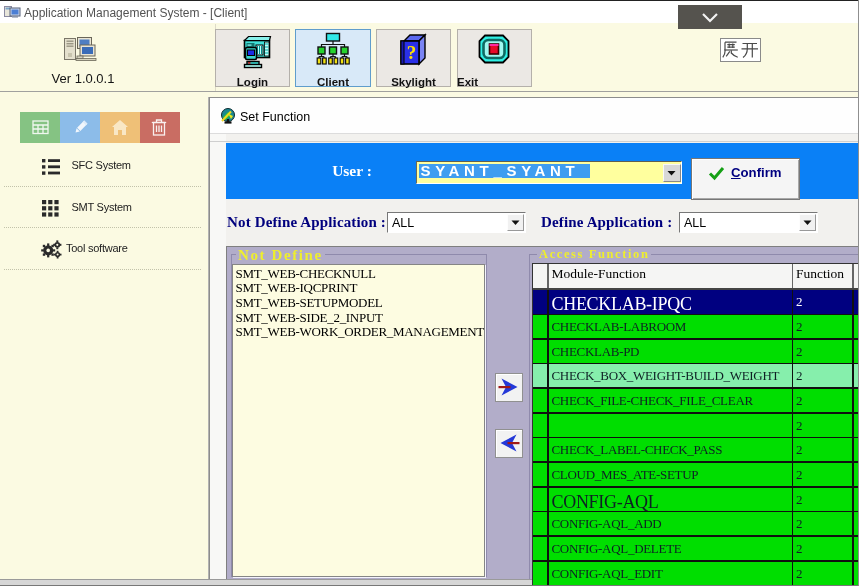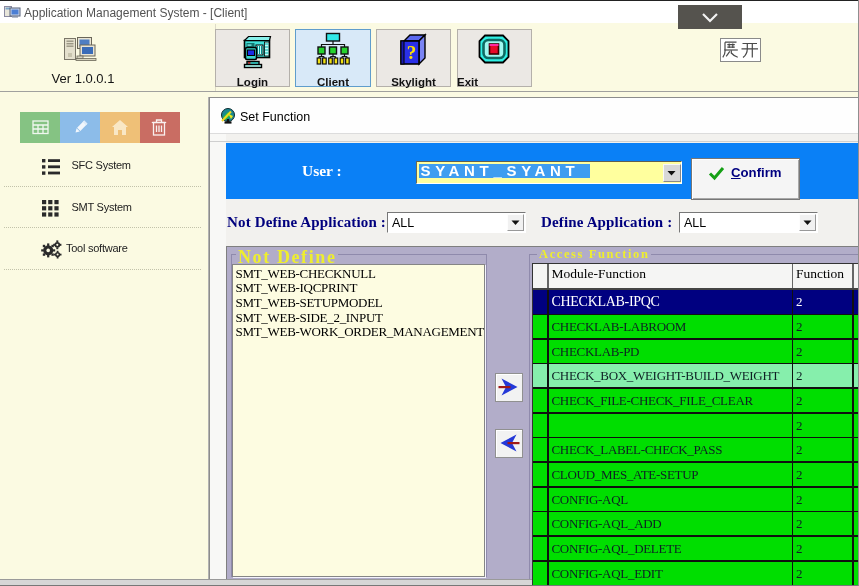--- a/index.html
+++ b/index.html
@@ -225,21 +225,21 @@
   <path d="M3,9 L8,4 l3,3 -5,5 z" fill="#2cc23c"></path>
   <path d="M2,13 L11,3.5" stroke="#f0d820" stroke-width="2"></path>
   <path d="M8.5,6 l4.5,2 -2,3 z" fill="#e8e820"></path>
   <rect x="6.8" y="11" width="2.4" height="3" fill="#111"></rect>
   <rect x="4.5" y="13.4" width="7" height="2.2" fill="#111"></rect>
 </svg>
 <div class="abs" style="left:240px;top:110px;font-size:12.5px;color:#000;">Set Function</div>
 
 <div class="abs" style="left:210px;top:141px;width:649px;height:1px;background:#cfcfcf;"></div>
 <div class="abs" style="left:226px;top:143px;width:633px;height:56px;background:#0a80f6;"></div>
-<div class="abs serif" style="left:302px;top:162px;width:100px;text-align:left;font-size:15.5px;font-weight:bold;color:#fff;">User :</div>
+<div class="abs serif" style="left:302px;top:162px;width:100px;text-align:center;font-size:15.5px;font-weight:bold;color:#fff;">User :</div>
 
 <div class="abs" style="left:416px;top:161px;width:266px;height:23px;background:#ffff9e;border-top:1.5px solid #5f5f50;border-left:1.5px solid #6a6a5a;border-bottom:1.5px solid #fff;border-right:1.5px solid #fff;"></div>
 <div class="abs" style="left:418.5px;top:163.5px;width:171px;height:14.5px;background:#3f9df0;color:#fff;font-size:15px;font-weight:bold;letter-spacing:4.7px;line-height:13.5px;padding-left:2px;overflow:hidden;">SYANT_SYANT</div>
 <div class="abs" style="left:663px;top:163.5px;width:17.5px;height:18px;background:#d8d8d8;border:1px solid #888;border-top-color:#f8f8f8;border-left-color:#f8f8f8;">
   <svg width="15" height="16" viewBox="0 0 15 16">
       <polygon points="3.5,6 11.5,6 7.5,10.5" fill="#111"></polygon>
     </svg>
 </div>
 
 <div class="abs" style="left:691px;top:158px;width:109px;height:42px;background:#f5f5f5;border:1px solid #777;box-shadow:inset 1px 1px 0 #fff, inset -1px -1px 0 #a8a8a8;">
@@ -260,21 +260,21 @@
 <div class="abs" style="left:679px;top:212px;width:139px;height:21px;background:#fff;border-top:1px solid #777;border-left:1px solid #777;border-bottom:1px solid #fff;border-right:1px solid #fff;">
   <div class="abs" style="left:4px;top:2.5px;font-size:12.5px;color:#000;">ALL</div>
   <div class="abs" style="right:1px;top:1px;width:17px;height:17px;background:#f1f1f1;border:1px solid #999;border-top-color:#fdfdfd;border-left-color:#fdfdfd;"><svg width="15" height="15" viewBox="0 0 15 15">
         <polygon points="3.5,5.5 11.5,5.5 7.5,10" fill="#111"></polygon>
       </svg></div>
 </div>
 
 <div class="abs" style="left:226px;top:246px;width:633px;height:334px;background:#b2adc9;border-top:1px solid #7f7f7f;border-left:1px solid #7f7f7f;"></div>
 
 <div class="abs" style="left:231px;top:254px;width:256px;height:323px;border:1px solid #8f8aac;"></div>
-<div class="abs serif" style="left:236px;top:246.5px;background:#b2adc9;padding:0 2px;font-size:18px;letter-spacing:1.6px;font-weight:bold;color:#eeee2e;">Not Define</div>
+<div class="abs serif" style="left:236px;top:246.5px;background:#b2adc9;padding:0 2px;font-size:15px;letter-spacing:1.6px;font-weight:bold;color:#eeee2e;">Not Define</div>
 
 <div class="abs serif" style="left:231.5px;top:263.5px;width:253.5px;height:313px;background:#fdfce1;border:1px solid #858585;box-shadow:1px 1px 0 #f4f4fc;overflow:hidden;">
   <div style="padding:2px 0 0 3px;font-size:13px;letter-spacing:-0.3px;line-height:14.7px;color:#000;white-space:nowrap;">
 SMT_WEB-CHECKNULL<br>
 SMT_WEB-IQCPRINT<br>
 SMT_WEB-SETUPMODEL<br>
 SMT_WEB-SIDE_2_INPUT<br>
 SMT_WEB-WORK_ORDER_MANAGEMENT
   </div>
 </div>
@@ -303,21 +303,21 @@
   <div class="abs" style="left:319.8px;top:0;width:1.4px;height:26.2px;background:#666;"></div>
   <div class="abs" style="left:0;top:24.2px;width:326px;height:2px;background:#444;"></div>
   <div class="abs" style="left:19px;top:2px;font-size:13.5px;color:#000;">Module-Function</div>
   <div class="abs" style="left:263.5px;top:2px;font-size:13.5px;color:#000;">Function</div>
 </div>
       <div class="abs serif" style="left:0;top:26.2px;width:326px;height:24.65px;background:#000080;">
     <div class="abs" style="left:14.5px;top:0;width:2px;height:23.15px;background:#101010;"></div>
     <div class="abs" style="left:259.8px;top:0;width:1.2px;height:23.15px;background:#101010;"></div>
     <div class="abs" style="left:319.8px;top:0;width:1.4px;height:23.15px;background:#101010;"></div>
     <div class="abs" style="left:0;top:23.15px;width:326px;height:1.5px;background:#101010;"></div>
-    <div class="abs" style="left:19px;top:4px;font-size:14px;letter-spacing:-0.3px;color:#ffffff;white-space:nowrap;">CHECKLAB-IPQC</div>
+    <div class="abs" style="left:19px;top:4px;font-size:18px;letter-spacing:-0.3px;color:#ffffff;white-space:nowrap;">CHECKLAB-IPQC</div>
     <div class="abs" style="left:263.5px;top:4px;font-size:13px;color:#ffffff;">2</div>
   </div>
       <div class="abs serif" style="left:0;top:50.849999999999994px;width:326px;height:24.65px;background:#00de00;">
     <div class="abs" style="left:14.5px;top:0;width:2px;height:23.15px;background:#101010;"></div>
     <div class="abs" style="left:259.8px;top:0;width:1.2px;height:23.15px;background:#101010;"></div>
     <div class="abs" style="left:319.8px;top:0;width:1.4px;height:23.15px;background:#101010;"></div>
     <div class="abs" style="left:0;top:23.15px;width:326px;height:1.5px;background:#101010;"></div>
     <div class="abs" style="left:19px;top:4px;font-size:13px;letter-spacing:-0.3px;color:#0e2024;white-space:nowrap;">CHECKLAB-LABROOM</div>
     <div class="abs" style="left:263.5px;top:4px;font-size:13px;color:#0e2024;">2</div>
   </div>
@@ -366,21 +366,21 @@
     <div class="abs" style="left:319.8px;top:0;width:1.4px;height:23.15px;background:#101010;"></div>
     <div class="abs" style="left:0;top:23.15px;width:326px;height:1.5px;background:#101010;"></div>
     <div class="abs" style="left:19px;top:4px;font-size:13px;letter-spacing:-0.3px;color:#0e2024;white-space:nowrap;">CLOUD_MES_ATE-SETUP</div>
     <div class="abs" style="left:263.5px;top:4px;font-size:13px;color:#0e2024;">2</div>
   </div>
       <div class="abs serif" style="left:0;top:223.39999999999998px;width:326px;height:24.65px;background:#00de00;">
     <div class="abs" style="left:14.5px;top:0;width:2px;height:23.15px;background:#101010;"></div>
     <div class="abs" style="left:259.8px;top:0;width:1.2px;height:23.15px;background:#101010;"></div>
     <div class="abs" style="left:319.8px;top:0;width:1.4px;height:23.15px;background:#101010;"></div>
     <div class="abs" style="left:0;top:23.15px;width:326px;height:1.5px;background:#101010;"></div>
-    <div class="abs" style="left:19px;top:4px;font-size:13px;letter-spacing:-0.3px;color:#0e2024;white-space:nowrap;">CONFIG-AQL</div>
+    <div class="abs" style="left:19px;top:4px;font-size:18px;letter-spacing:-0.3px;color:#0e2024;white-space:nowrap;">CONFIG-AQL</div>
     <div class="abs" style="left:263.5px;top:4px;font-size:13px;color:#0e2024;">2</div>
   </div>
       <div class="abs serif" style="left:0;top:248.04999999999998px;width:326px;height:24.65px;background:#00de00;">
     <div class="abs" style="left:14.5px;top:0;width:2px;height:23.15px;background:#101010;"></div>
     <div class="abs" style="left:259.8px;top:0;width:1.2px;height:23.15px;background:#101010;"></div>
     <div class="abs" style="left:319.8px;top:0;width:1.4px;height:23.15px;background:#101010;"></div>
     <div class="abs" style="left:0;top:23.15px;width:326px;height:1.5px;background:#101010;"></div>
     <div class="abs" style="left:19px;top:4px;font-size:13px;letter-spacing:-0.3px;color:#0e2024;white-space:nowrap;">CONFIG-AQL_ADD</div>
     <div class="abs" style="left:263.5px;top:4px;font-size:13px;color:#0e2024;">2</div>
   </div>

